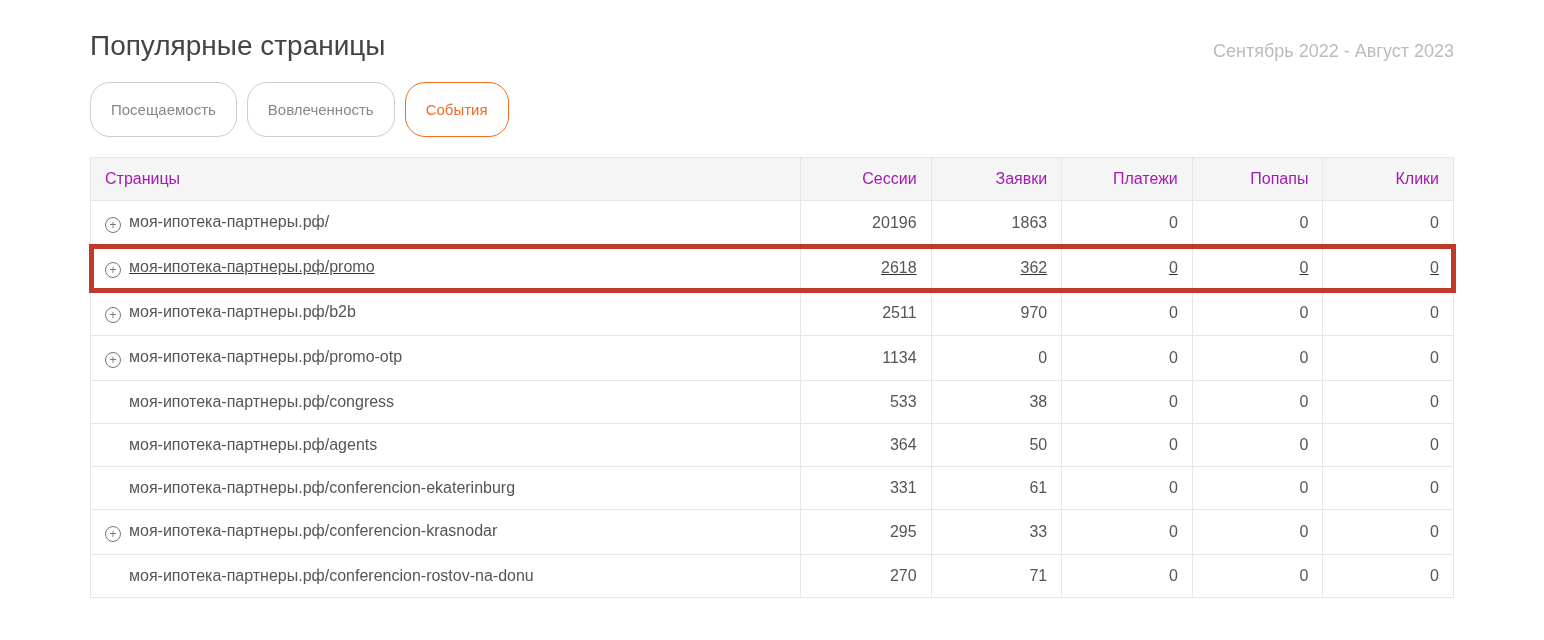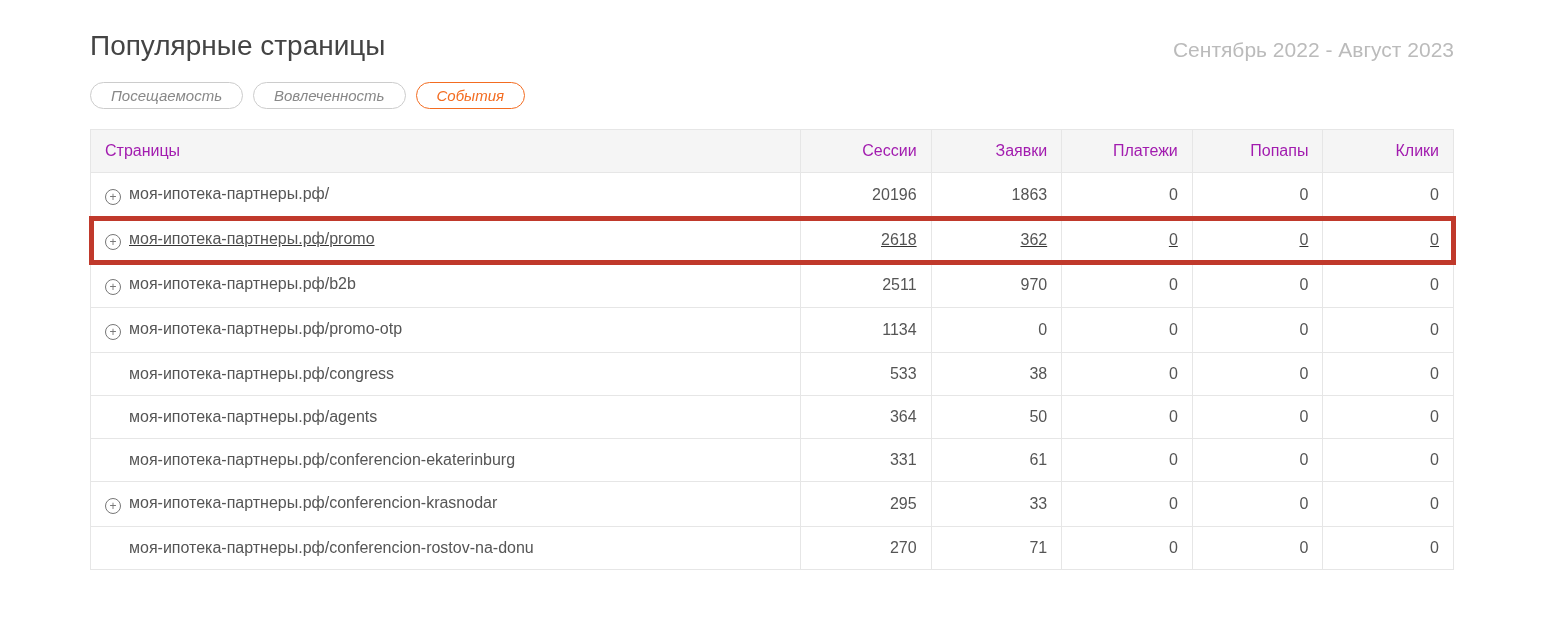--- a/index.html
+++ b/index.html
@@ -14,37 +14,36 @@
     justify-content: space-between;
     align-items: flex-end;
     margin-bottom: 20px;
   }
   .title {
     font-size: 28px;
     font-weight: 400;
     color: #444;
   }
   .date-range {
-    font-size: 21px;
+    font-size: 18px;
     color: #bbb;
   }
   .tabs {
     display: flex;
     gap: 10px;
     margin-bottom: 20px;
   }
   .tab {
     border: 1px solid #ccc;
     border-radius: 20px;
-    padding: 4px 20px;
+    padding: 18px 20px;
     font-size: 15px;
     color: #888;
     background: #fff;
     cursor: pointer;
-    font-style: italic;
   }
   .tab.active {
     border-color: #f36c21;
     color: #f36c21;
   }
   table {
     width: 100%;
     border-collapse: collapse;
     table-layout: fixed;
   }

